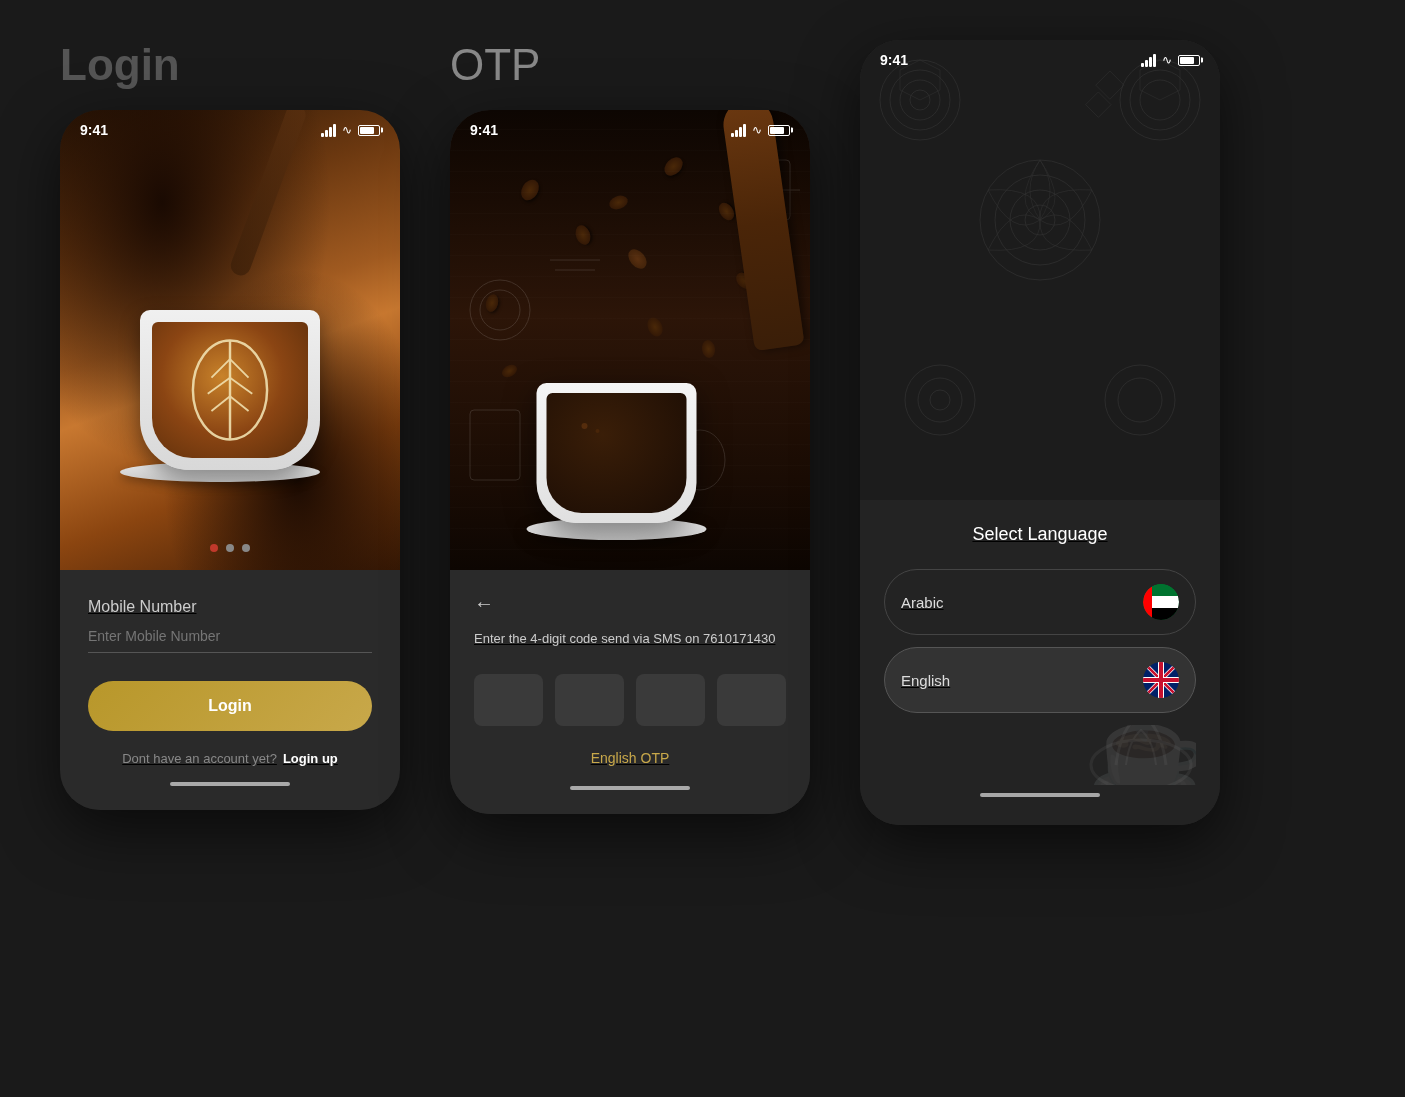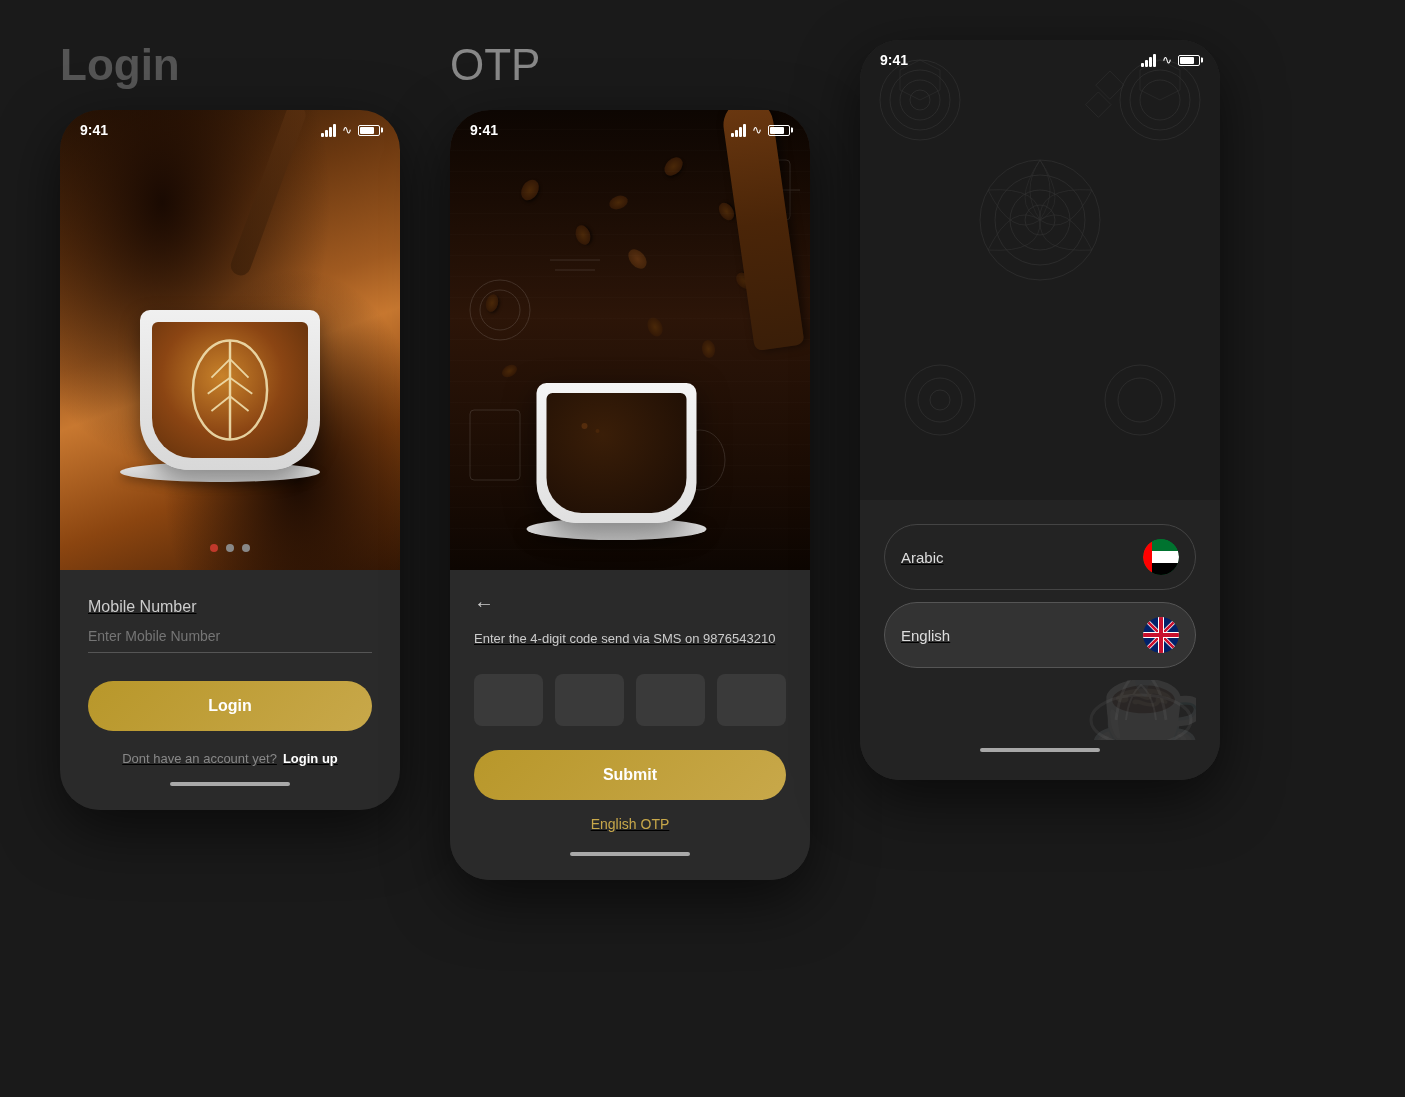--- a/index.html
+++ b/index.html
@@ -467,28 +467,27 @@
               <div class="battery-icon">
                 <div class="battery-fill"></div>
               </div>
             </div>
           </div>
         </div>
       </div>
 
       <div class="otp-content">
         <span class="back-arrow">←</span>
-        <p class="otp-instruction">Enter the 4-digit code send via SMS on 9876543210</p>
+        <p class="otp-instruction">Enter the 4-digit code send via SMS on 7610171430</p>
         <div class="otp-boxes">
           <div class="otp-box"></div>
           <div class="otp-box"></div>
           <div class="otp-box"></div>
           <div class="otp-box"></div>
         </div>
-        <button class="submit-btn">Submit</button>
         <div class="resend-otp">English OTP</div>
         <div class="home-indicator"></div>
       </div>
     </div>
   </div>
 
   <div class="section-column">
     <div class="phone-frame location-phone">
 
       <div class="location-hero">
@@ -543,20 +542,21 @@
               <span style="color:#fff;font-size:12px;">∿</span>
               <div class="battery-icon">
                 <div class="battery-fill"></div>
               </div>
             </div>
           </div>
         </div>
       </div>
 
       <div class="location-content">
+        <div class="select-lang-title">Select Language</div>
 
         <div class="language-option unselected">
           <span class="lang-name">Arabic</span>
           <div class="lang-flag">
             <svg class="flag-svg" viewBox="0 0 36 36" xmlns="http://www.w3.org/2000/svg">
               <circle cx="18" cy="18" r="18" fill="#00732f"></circle>
               <rect x="9" y="0" width="27" height="12" fill="#00732f" rx="0" clip-path="url(#uae-clip)"></rect>
               <rect x="9" y="12" width="27" height="12" fill="white" clip-path="url(#uae-clip)"></rect>
               <rect x="9" y="24" width="27" height="12" fill="#000000" clip-path="url(#uae-clip)"></rect>
               <rect x="0" y="0" width="9" height="36" fill="#FF0000" clip-path="url(#uae-clip)"></rect>

